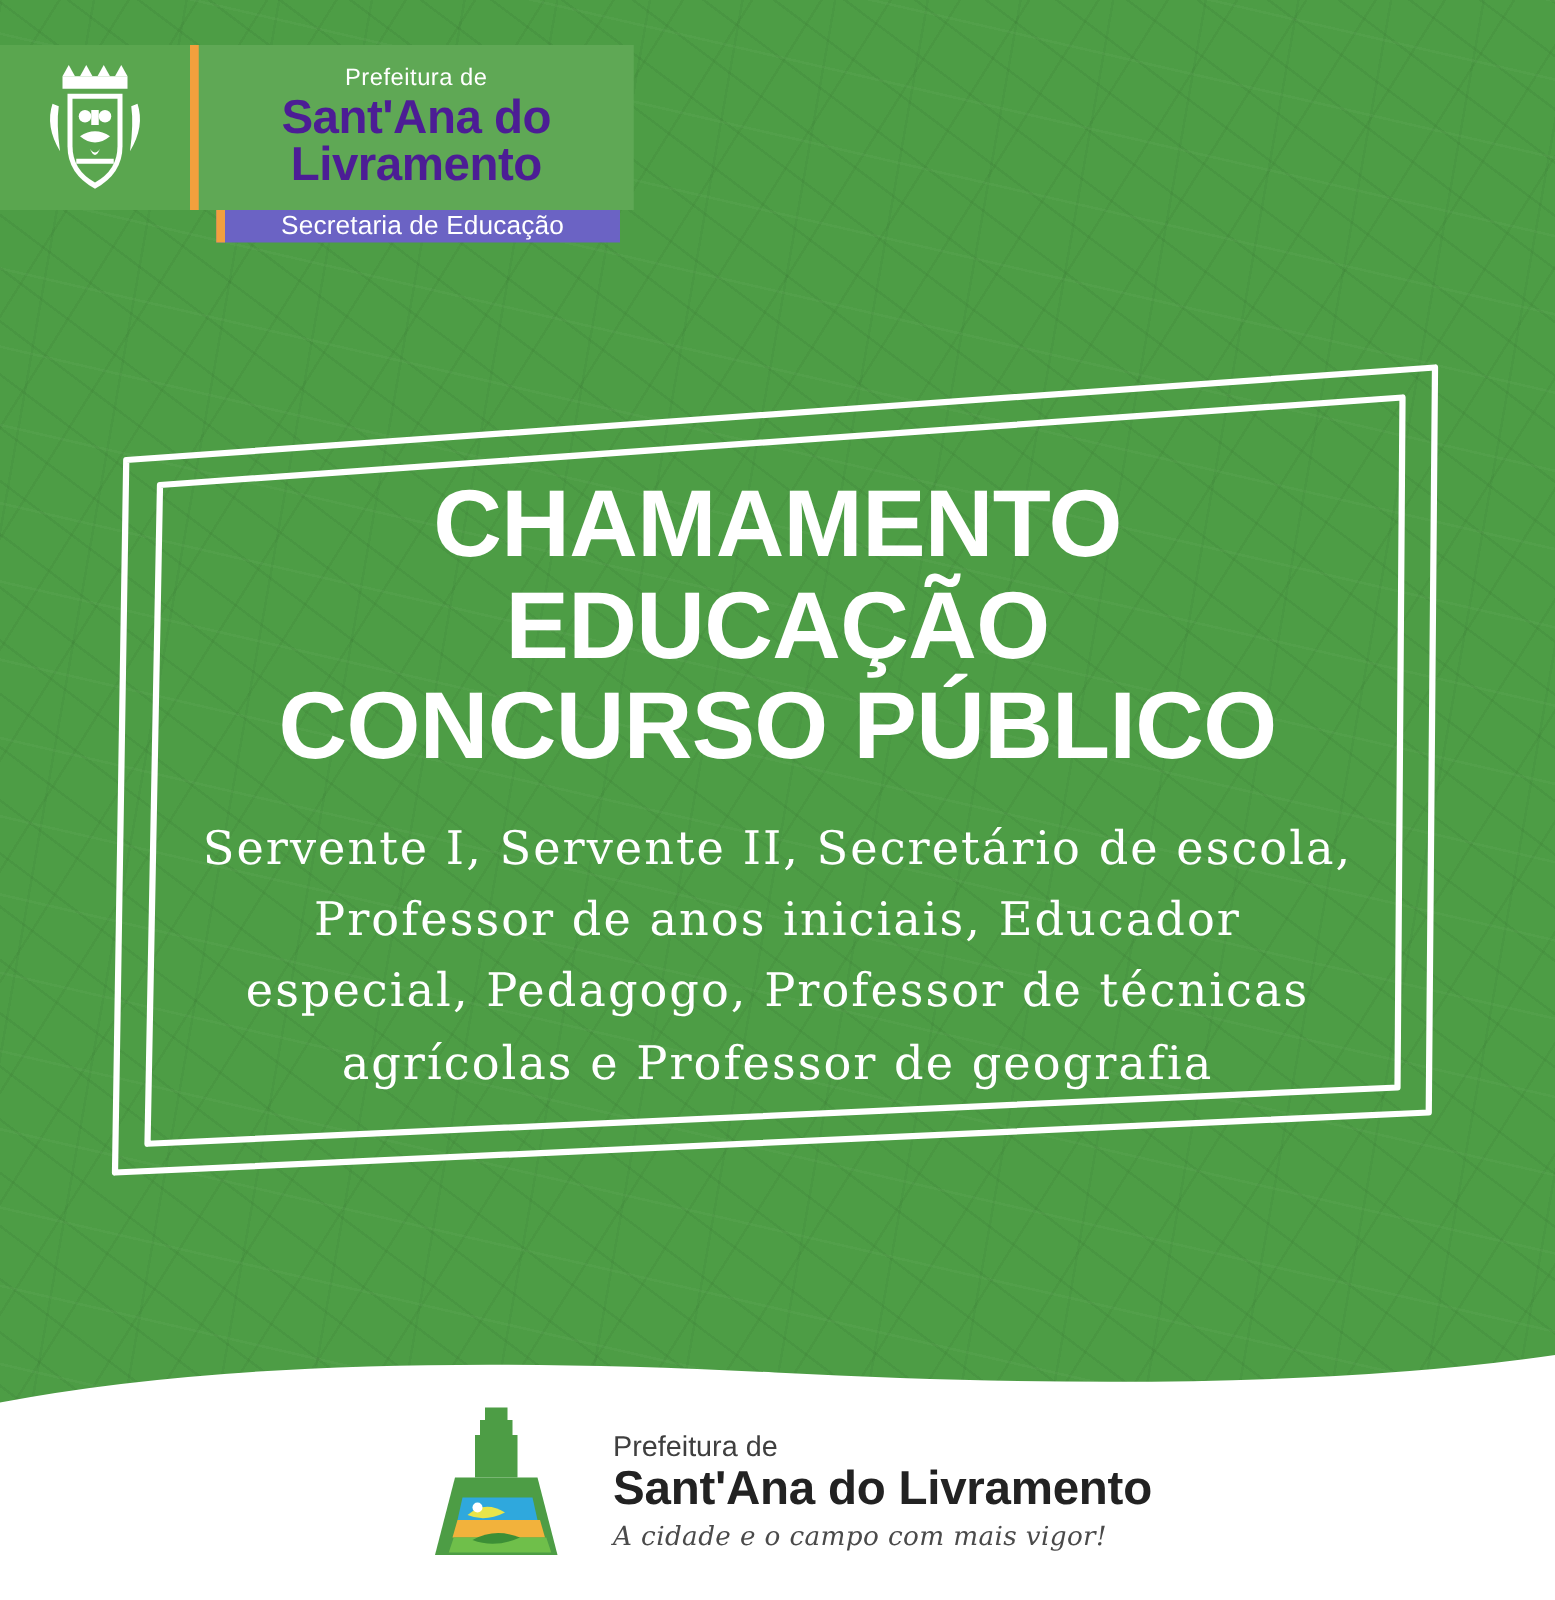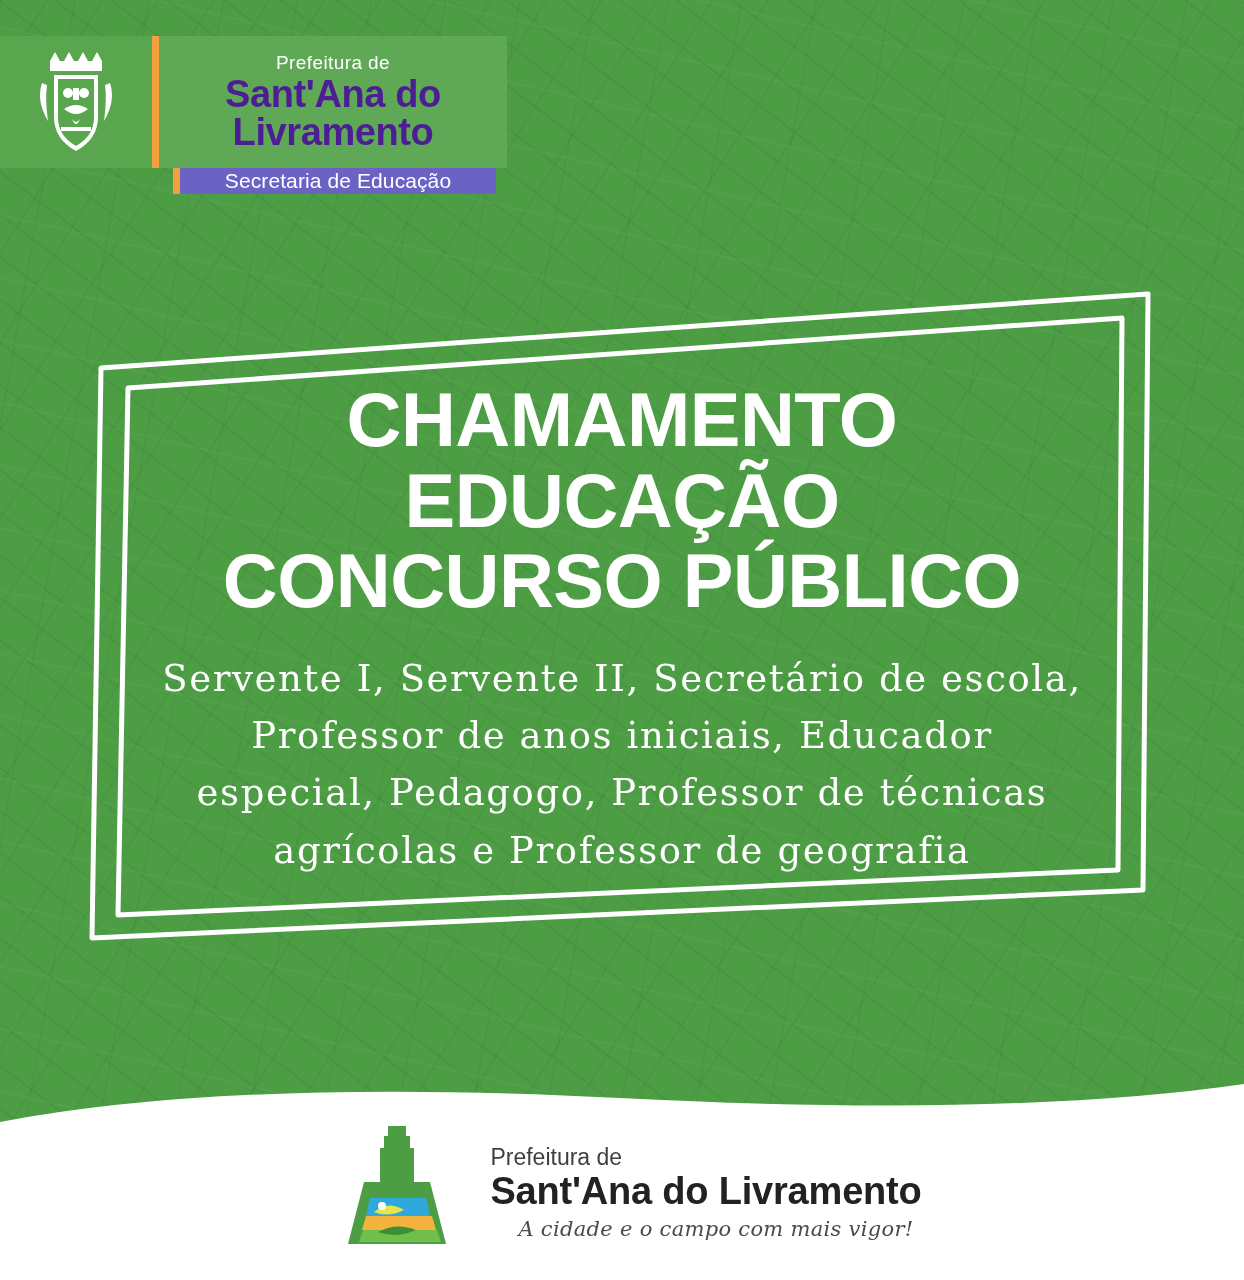--- a/index.html
+++ b/index.html
@@ -193,21 +193,20 @@
     line-height: 1.15;
     letter-spacing: -0.2px;
   }
   #footer-slogan {
     margin-top: 4px;
     color: #4a4a4a;
     font-family: "DejaVu Serif", serif;
     font-style: italic;
     font-size: 21px;
     letter-spacing: 0.3px;
-    margin-left: 28px;
   }
 </style>
 </head>
 <body>
 
 <div id="poster">
 
   <div id="texture"></div>
 
   <div id="header">

